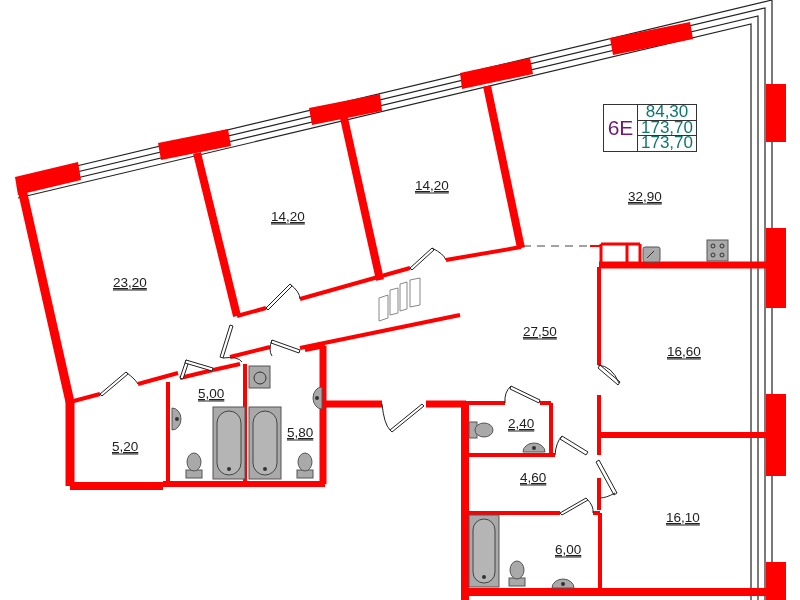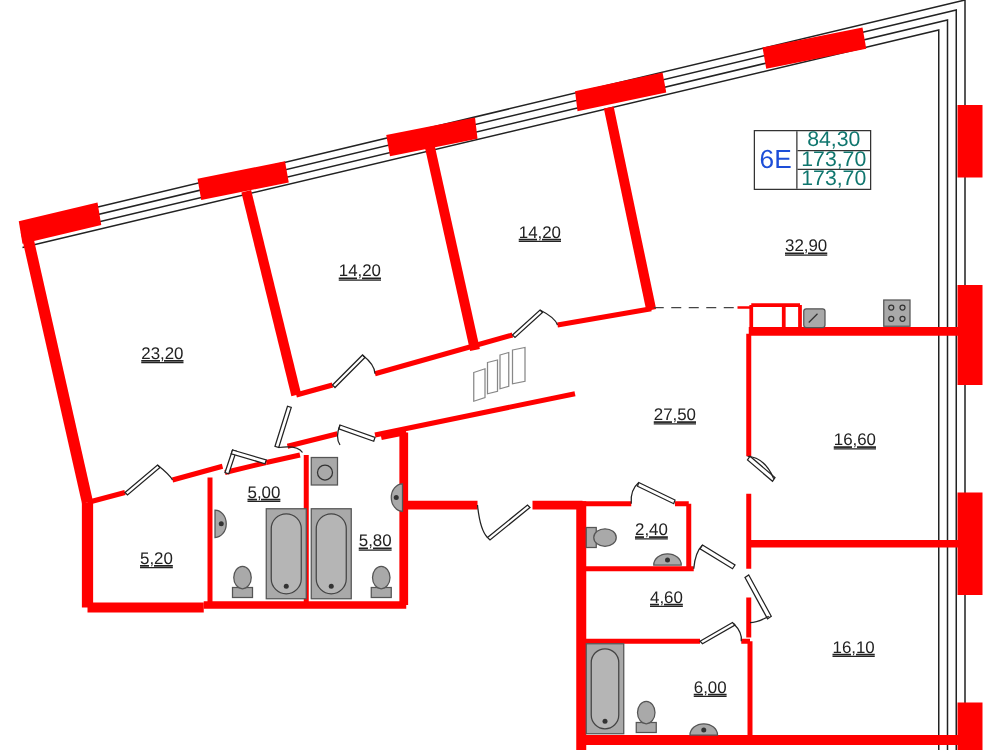--- a/index.html
+++ b/index.html
@@ -6,21 +6,21 @@
   body { width: 800px; height: 600px; overflow: hidden; position: relative; font-family: "Liberation Sans", sans-serif; }
   #plan { position: absolute; left: 0; top: 0; width: 800px; height: 600px; }
   .room-label { font-family: "Liberation Sans", sans-serif; font-size: 13.5px; fill: #222; text-decoration: underline; }
   .wall { fill: #ff0000; }
   .glass { stroke: #222; stroke-width: 1.2; fill: none; }
   .door { stroke: #222; stroke-width: 1; fill: #fff; }
   .arc { stroke: #222; stroke-width: 1; fill: none; }
   .fixture { fill: #a9a9a9; stroke: #555; stroke-width: 1; }
   .fixture-in { fill: #b5b5b5; stroke: #444; stroke-width: 1; }
   .legend-box { position: absolute; left: 603px; top: 104px; width: 92px; height: 46px; border: 1px solid #333; background: #fff; display: flex; }
-  .legend-code { width: 33px; border-right: 1px solid #333; display: flex; align-items: center; justify-content: center; font-size: 21px; color: #1d4ed8; }
+  .legend-code { width: 33px; border-right: 1px solid #333; display: flex; align-items: center; justify-content: center; font-size: 21px; color: #701a75; }
   .legend-vals { flex: 1; display: flex; flex-direction: column; }
   .legend-vals div { flex: 1; font-size: 17px; text-align: center; line-height: 14px; color: #0f766e; border-bottom: 1px solid #333; }
   .legend-vals div:last-child { border-bottom: none; }
 </style>
 </head>
 <body>
 
 <svg id="plan" viewBox="0 0 800 600" xmlns="http://www.w3.org/2000/svg">
 
   <g>

